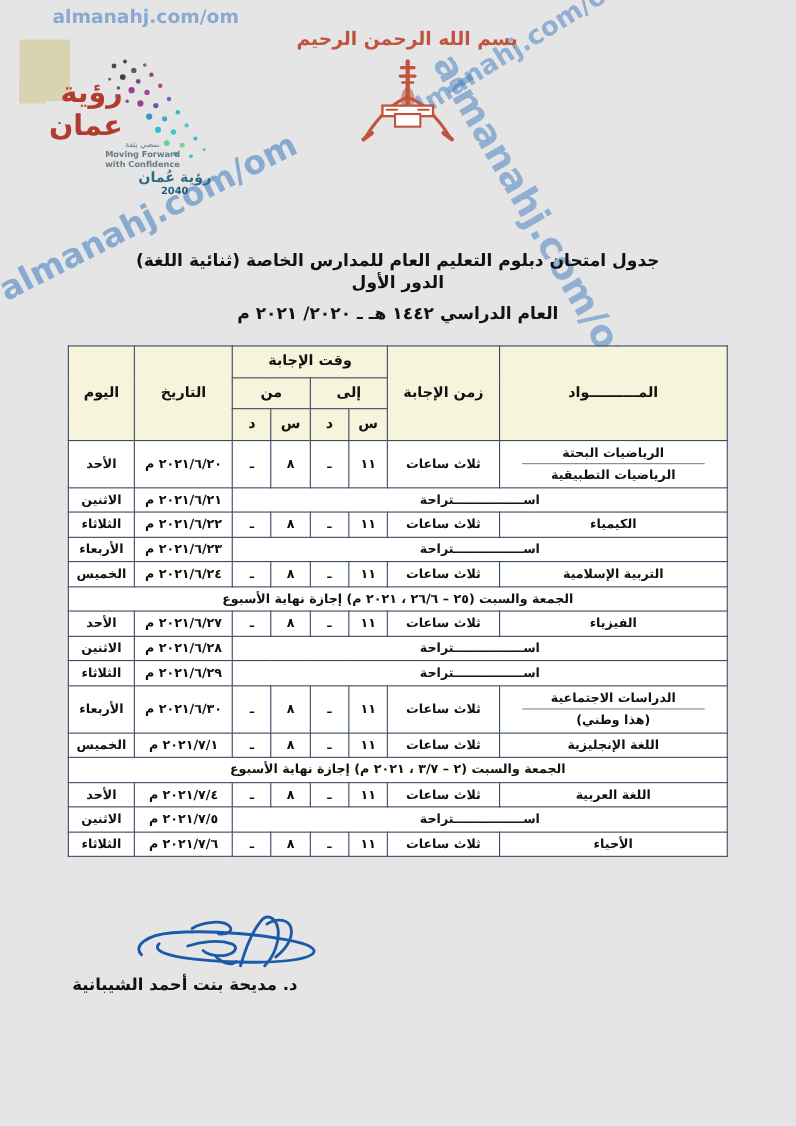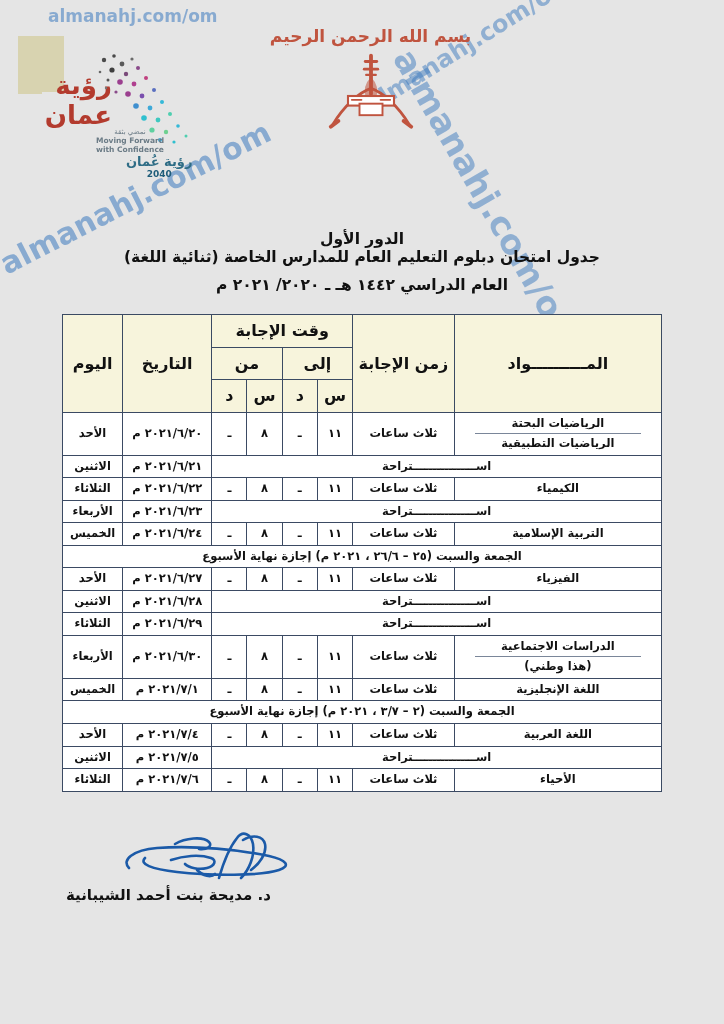--- a/index.html
+++ b/index.html
@@ -88,21 +88,21 @@
     border: 1px solid #3b4a63;
     text-align: center;
     vertical-align: middle;
     color: #111;
     font-size: 11.5px;
     font-weight: 700;
     padding: 3px 2px;
     background: #ffffff;
     line-height: 1.35;
   }
-  table.sched thead th { background: #f7f4dc; font-size: 16px; padding: 5px 2px; }
+  table.sched thead th { background: #f7f4dc; font-size: 13px; padding: 5px 2px; }
   th.h-mawad { font-size: 13px; }
   td.rest, td.weekend { background: #f7f4dc; font-size: 12px; }
   td.day { width: 58px; }
   td.date { width: 86px; font-size: 11px; }
   td.m  { width: 34px; }
   td.dur { width: 98px; }
   td.subj { width: 200px; }
   .sub2 { display:block; }
   .sub-div { border-top: 1px solid #7a8699; margin: 2px 18px; }
 
@@ -188,22 +188,22 @@
         <path d="M92 80 L84 74" stroke-width="4"></path>
 
         <rect x="26" y="48" width="48" height="10" fill="#fff" stroke="#c0543f" stroke-width="2.2"></rect>
         <path d="M30 52 L40 52 M60 52 L70 52" stroke-width="2"></path>
         <rect x="38" y="56" width="24" height="12" fill="#fff" stroke="#c0543f" stroke-width="2"></rect>
       </g>
     </svg>
   </div>
 
   <div class="titles">
+    <div class="t-line t1">جدول امتحان دبلوم التعليم العام للمدارس الخاصة (ثنائية اللغة)</div>
     <div class="t-line t2">الدور الأول</div>
-    <div class="t-line t1">جدول امتحان دبلوم التعليم العام للمدارس الخاصة (ثنائية اللغة)</div>
     <div class="t-line t3">العام الدراسي ١٤٤٢ هـ ـ ٢٠٢٠/ ٢٠٢١ م</div>
   </div>
 
   <div class="tbl-wrap">
     <table class="sched">
       <thead>
         <tr>
           <th rowspan="3" class="h-mawad">المــــــــــواد</th>
           <th rowspan="3">زمن الإجابة</th>
           <th colspan="4">وقت الإجابة</th>

